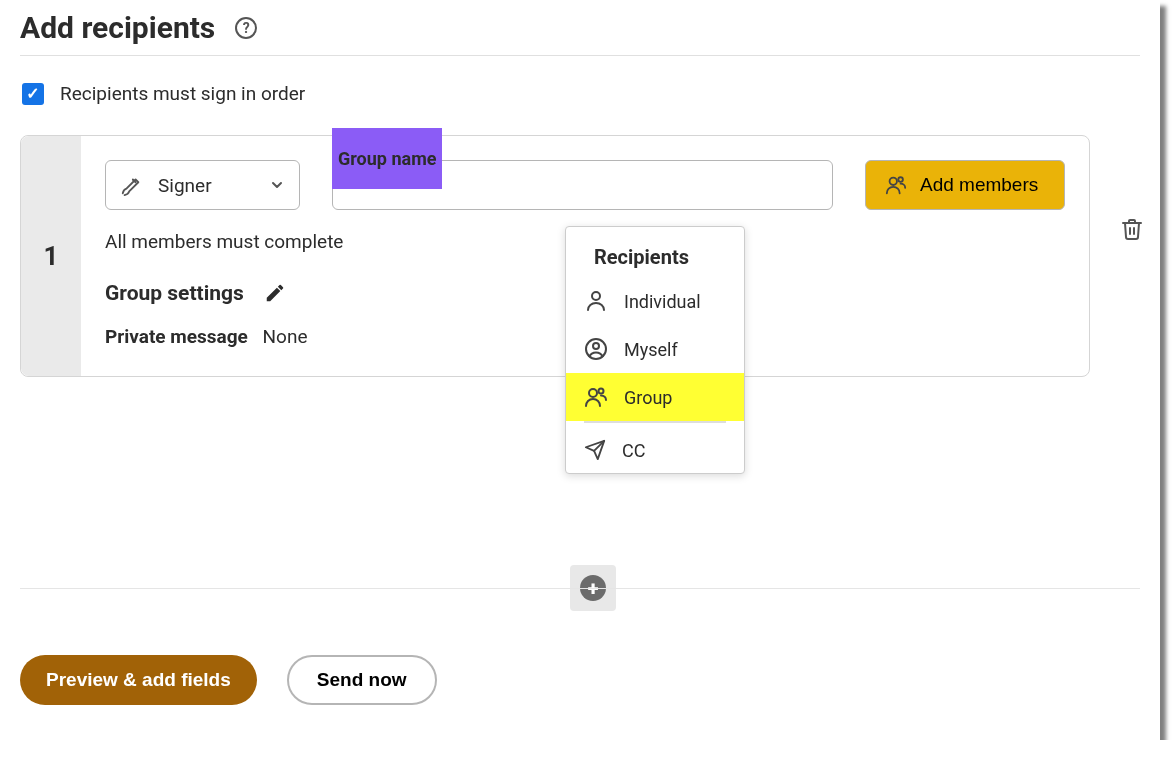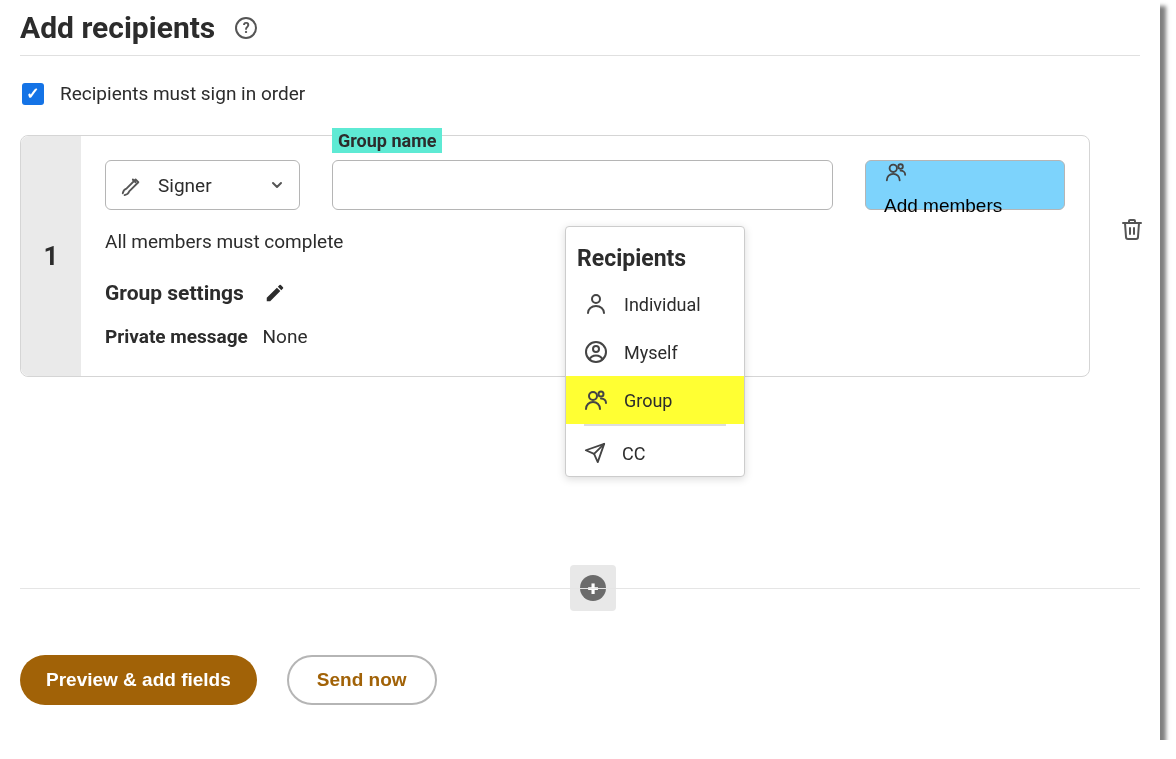--- a/index.html
+++ b/index.html
@@ -95,44 +95,43 @@
     height: 50px;
     width: 195px;
     cursor: pointer;
     font-size: 19px;
   }
   .role-select .chev { margin-left: auto; }
   .group-wrap { position: relative; flex: 1; }
   .highlight-label {
     position: absolute;
     top: -32px; left: 0;
-    background: #5eead4;
+    background: #8b5cf6;
     font-size: 18px; font-weight: 700;
-    padding: 2px 6px;
+    padding: 20px 6px;
   }
   .group-input {
     width: 100%;
     height: 50px;
     border: 1px solid #b5b5b5;
     border-radius: 6px;
     font-size: 18px;
     padding: 0 14px;
   }
   .add-members-btn {
     height: 50px;
     border: 1px solid #b5b5b5;
     border-radius: 6px;
-    background: #7dd3fc;
-    display: flex; align-items: flex-start;
+    background: #eab308;
+    display: flex; align-items: center;
     gap: 12px;
     padding: 0 18px;
     font-size: 19px;
     cursor: pointer;
     width: 200px;
-    flex-direction: column;
   }
   .must-complete { font-size: 19px; margin-bottom: 28px; }
   .group-settings {
     display: flex; align-items: center; gap: 20px;
     font-size: 21px; font-weight: 700; margin-bottom: 20px;
   }
   .private-msg { font-size: 19px; }
   .private-msg .lbl { font-weight: 700; margin-right: 10px; }
 
   .trash {
@@ -150,22 +149,22 @@
     width: 180px;
     background: #fff;
     border: 1px solid #ccc;
     box-shadow: 0 2px 8px rgba(0,0,0,0.15);
     border-radius: 4px;
     z-index: 10;
     padding-top: 6px;
   }
   .dd-header {
     font-weight: 700;
-    font-size: 23px;
-    padding: 12px 18px 8px 11px;
+    font-size: 20px;
+    padding: 12px 18px 8px 28px;
   }
   .dd-item {
     display: flex; align-items: center;
     gap: 16px;
     padding: 12px 18px;
     font-size: 18px;
     cursor: pointer;
   }
   .dd-item.highlight { background: #ffff33; }
   .dd-divider { height: 2px; background: #ddd; margin: 0 18px 4px 18px; }
@@ -195,21 +194,21 @@
     top: 655px;
     display: flex; gap: 30px;
   }
   .btn-primary {
     background: #a16207; color: #fff;
     border: none; border-radius: 26px;
     padding: 14px 26px; font-size: 19px; font-weight: 700;
     cursor: pointer;
   }
   .btn-secondary {
-    background: #fff; color: #a16207;
+    background: #fff; color: #000000;
     border: 2px solid #b5b5b5; border-radius: 26px;
     padding: 12px 28px; font-size: 19px; font-weight: 700;
     cursor: pointer;
   }
 
   svg { display: block; }
 </style>
 </head>
 <body>
 

